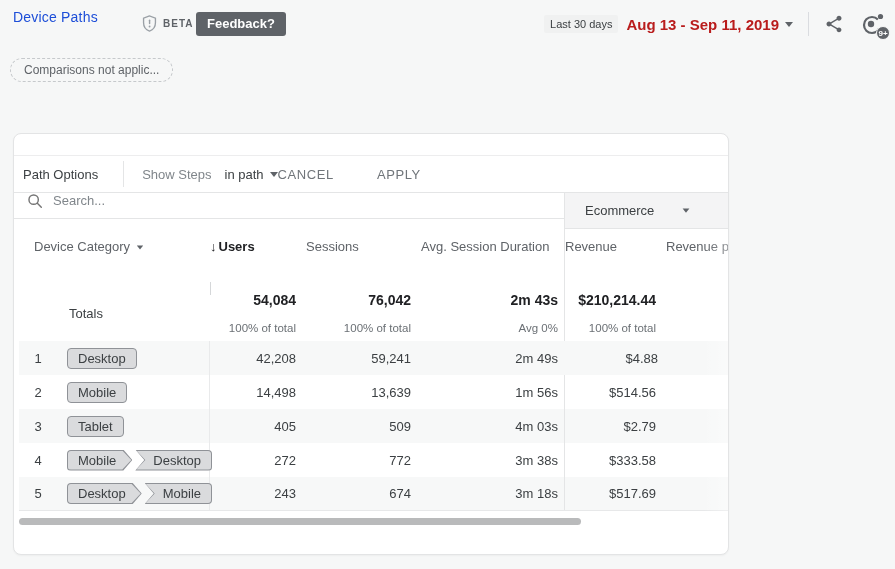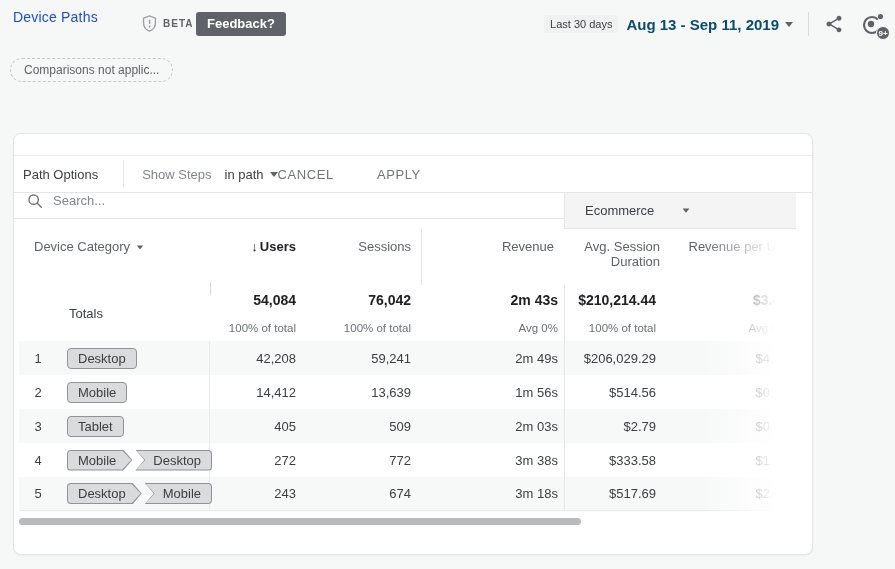--- a/index.html
+++ b/index.html
@@ -8,34 +8,34 @@
   .page { position:relative; width:895px; height:569px; }
 
   
   .title { position:absolute; left:13px; top:9px; font-size:14px; color:#1d4ed8; letter-spacing:.2px; }
   .shield { position:absolute; left:140px; top:14px; }
   .beta { position:absolute; left:163px; top:18px; font-size:10px; color:#5f6368; letter-spacing:1px; font-weight:bold; }
   .feedback-btn { position:absolute; left:196px; top:12px; background:#5f6368; color:#fff; font-size:13px; font-weight:bold;
     border:none; border-radius:3px; padding:4px 11px 5px; cursor:pointer; }
   .topright { position:absolute; top:11px; right:9px; display:flex; align-items:center; }
   .date-chip { background:#f0f1f1; border-radius:2px; font-size:11px; color:#3c4043; padding:3px 6px; margin-right:8px; }
-  .date-range { font-size:15px; font-weight:bold; color:#0c4a6e; }
+  .date-range { font-size:15px; font-weight:bold; color:#b91c1c; }
   .caret { display:inline-block; width:0; height:0; border-left:4px solid transparent; border-right:4px solid transparent;
     border-top:5px solid #5f6368; margin-left:6px; }
   .vdiv { width:1px; height:24px; background:#dadce0; margin:0 15px; }
   .icon-btn { background:none; border:none; cursor:pointer; display:flex; align-items:center; }
   .insights { position:relative; margin-left:16px; }
   .n-badge { position:absolute; right:-4px; bottom:-3px; width:14px; height:14px; border-radius:50%;
     background:#5f6368; color:#fff; font-size:8px; font-weight:bold; display:flex; align-items:center; justify-content:center; border:1px solid #f6f7f7; }
 
   .comparison-chip { position:absolute; left:10px; top:58px; border:1px dashed #c6c9cc; border-radius:12px;
     font-size:12px; color:#5f6368; padding:4px 13px; background:transparent; cursor:pointer; }
 
   
-  .card { position:absolute; left:13px; top:133px; width:800px; height:422px; background:#fff;
+  .card { position:absolute; left:13px; top:133px; width:716px; height:422px; background:#fff;
     border:1px solid #e3e4e5; border-radius:8px; box-shadow:0 1px 2px rgba(0,0,0,.04); overflow:hidden; }
 
   .toolbar { position:absolute; left:0; top:21px; width:100%; height:38px; display:flex; align-items:center;
     border-top:1px solid #ededee; border-bottom:1px solid #e4e5e6; font-size:13px; }
   .path-options { margin-left:9px; color:#3c4043; cursor:pointer; }
   .tdiv { width:1px; height:26px; background:#e4e5e6; margin-left:25px; }
   .show-steps { margin-left:18px; color:#80868b; }
   .in-path { margin-left:13px; color:#3c4043; display:flex; align-items:center; cursor:pointer; background:none; border:none; font-size:13px; }
   .cancel-btn, .apply-btn { background:none; border:none; color:#70757a; font-size:13px; letter-spacing:.6px; cursor:pointer; }
   .cancel-btn { }
@@ -48,21 +48,21 @@
   .search-input::placeholder { color:#80868b; }
   .ecom { position:absolute; left:550px; top:59px; width:232px; height:36px; background:#f4f4f5;
     border-left:1px solid #e4e5e6; border-bottom:1px solid #e4e5e6; display:flex; align-items:center; padding-left:20px;
     font-size:13px; color:#3c4043; cursor:pointer;gap:22px; }
   .ecom .caret { border-top-color:#5f6368; transform:scale(.85); }
 
   
   .tablewrap { position:absolute; left:5px; top:95px; width:777px; }
   .grid { display:grid; grid-template-columns:38px 153px 96px 115px 143px 102px 130px; }
   .hrow { height:56px; }
-  .hcell { font-size:13px; color:#5f6368; padding-top:10px; text-align:right; }
+  .hcell { font-size:13px; color:#5f6368; padding-top:10px; }
   .hcell.dim { grid-column:1 / span 2; text-align:left; padding-left:15px; display:flex; align-items:flex-start; cursor:pointer; }
   .hcell.dim .caret { transform:scale(.8); margin-top:6px; }
   .h0 { padding-right:10px; color:#202124; font-weight:bold; }
   .h1 { padding-right:10px; } .h2 { padding-right:6px; } .h3 { padding-right:10px; border-left:1px solid #e4e5e6; } .h4 { padding-right:2px; }
   .sort-arrow { font-weight:normal; color:#202124; margin-right:2px; }
 
   .trow-totals { height:56px; }
   .tot-label { grid-column:1 / span 2; display:flex; align-items:center; padding-left:50px; font-size:13px; color:#3c4043; }
   .tcell { display:flex; flex-direction:column; justify-content:center; align-items:flex-end; }
   .tcell .v { font-size:14px; font-weight:bold; color:#202124; }
@@ -161,22 +161,22 @@
     </div>
 
     <div class="tablewrap">
       <div class="grid hrow">
         <div class="hcell dim">
           <span>Device Category</span>
           <span class="caret"></span>
         </div>
         <div class="hcell h0"><span class="sort-arrow">↓</span><span>Users</span></div>
         <div class="hcell h1">Sessions</div>
+        <div class="hcell h2">Avg. Session Duration</div>
         <div class="hcell h3">Revenue</div>
-        <div class="hcell h2">Avg. Session Duration</div>
         <div class="hcell h4">Revenue per User</div>
       </div>
 
       <div class="grid trow-totals">
         <div class="tot-label">Totals</div>
         <div class="tcell t0">
           <span class="v">54,084</span>
             <span class="s">100% of total</span>
         </div>
         <div class="tcell t1">
@@ -199,42 +199,41 @@
 
       <div id="tbody">
           <div class="grid trow alt">
             <div class="cell idx">1</div>
             <div class="cell path">
               <span class="chip">Desktop</span>
             </div>
             <div class="cell num c0">42,208</div>
             <div class="cell num c1">59,241</div>
             <div class="cell num c2">2m 49s</div>
-            <div class="cell num c3">$206,029.29</div>
             <div class="cell num c4">$4.88</div>
           </div>
           <div class="grid trow">
             <div class="cell idx">2</div>
             <div class="cell path">
               <span class="chip">Mobile</span>
             </div>
-            <div class="cell num c0">14,412</div>
+            <div class="cell num c0">14,498</div>
             <div class="cell num c1">13,639</div>
             <div class="cell num c2">1m 56s</div>
             <div class="cell num c3">$514.56</div>
             <div class="cell num c4">$0.05</div>
           </div>
           <div class="grid trow alt">
             <div class="cell idx">3</div>
             <div class="cell path">
               <span class="chip">Tablet</span>
             </div>
             <div class="cell num c0">405</div>
             <div class="cell num c1">509</div>
-            <div class="cell num c2">2m 03s</div>
+            <div class="cell num c2">4m 03s</div>
             <div class="cell num c3">$2.79</div>
             <div class="cell num c4">$0.01</div>
           </div>
           <div class="grid trow">
             <div class="cell idx">4</div>
             <div class="cell path">
               <span class="achip first">
                 <span class="in">Mobile</span>
               </span>
               <span class="achip second">

